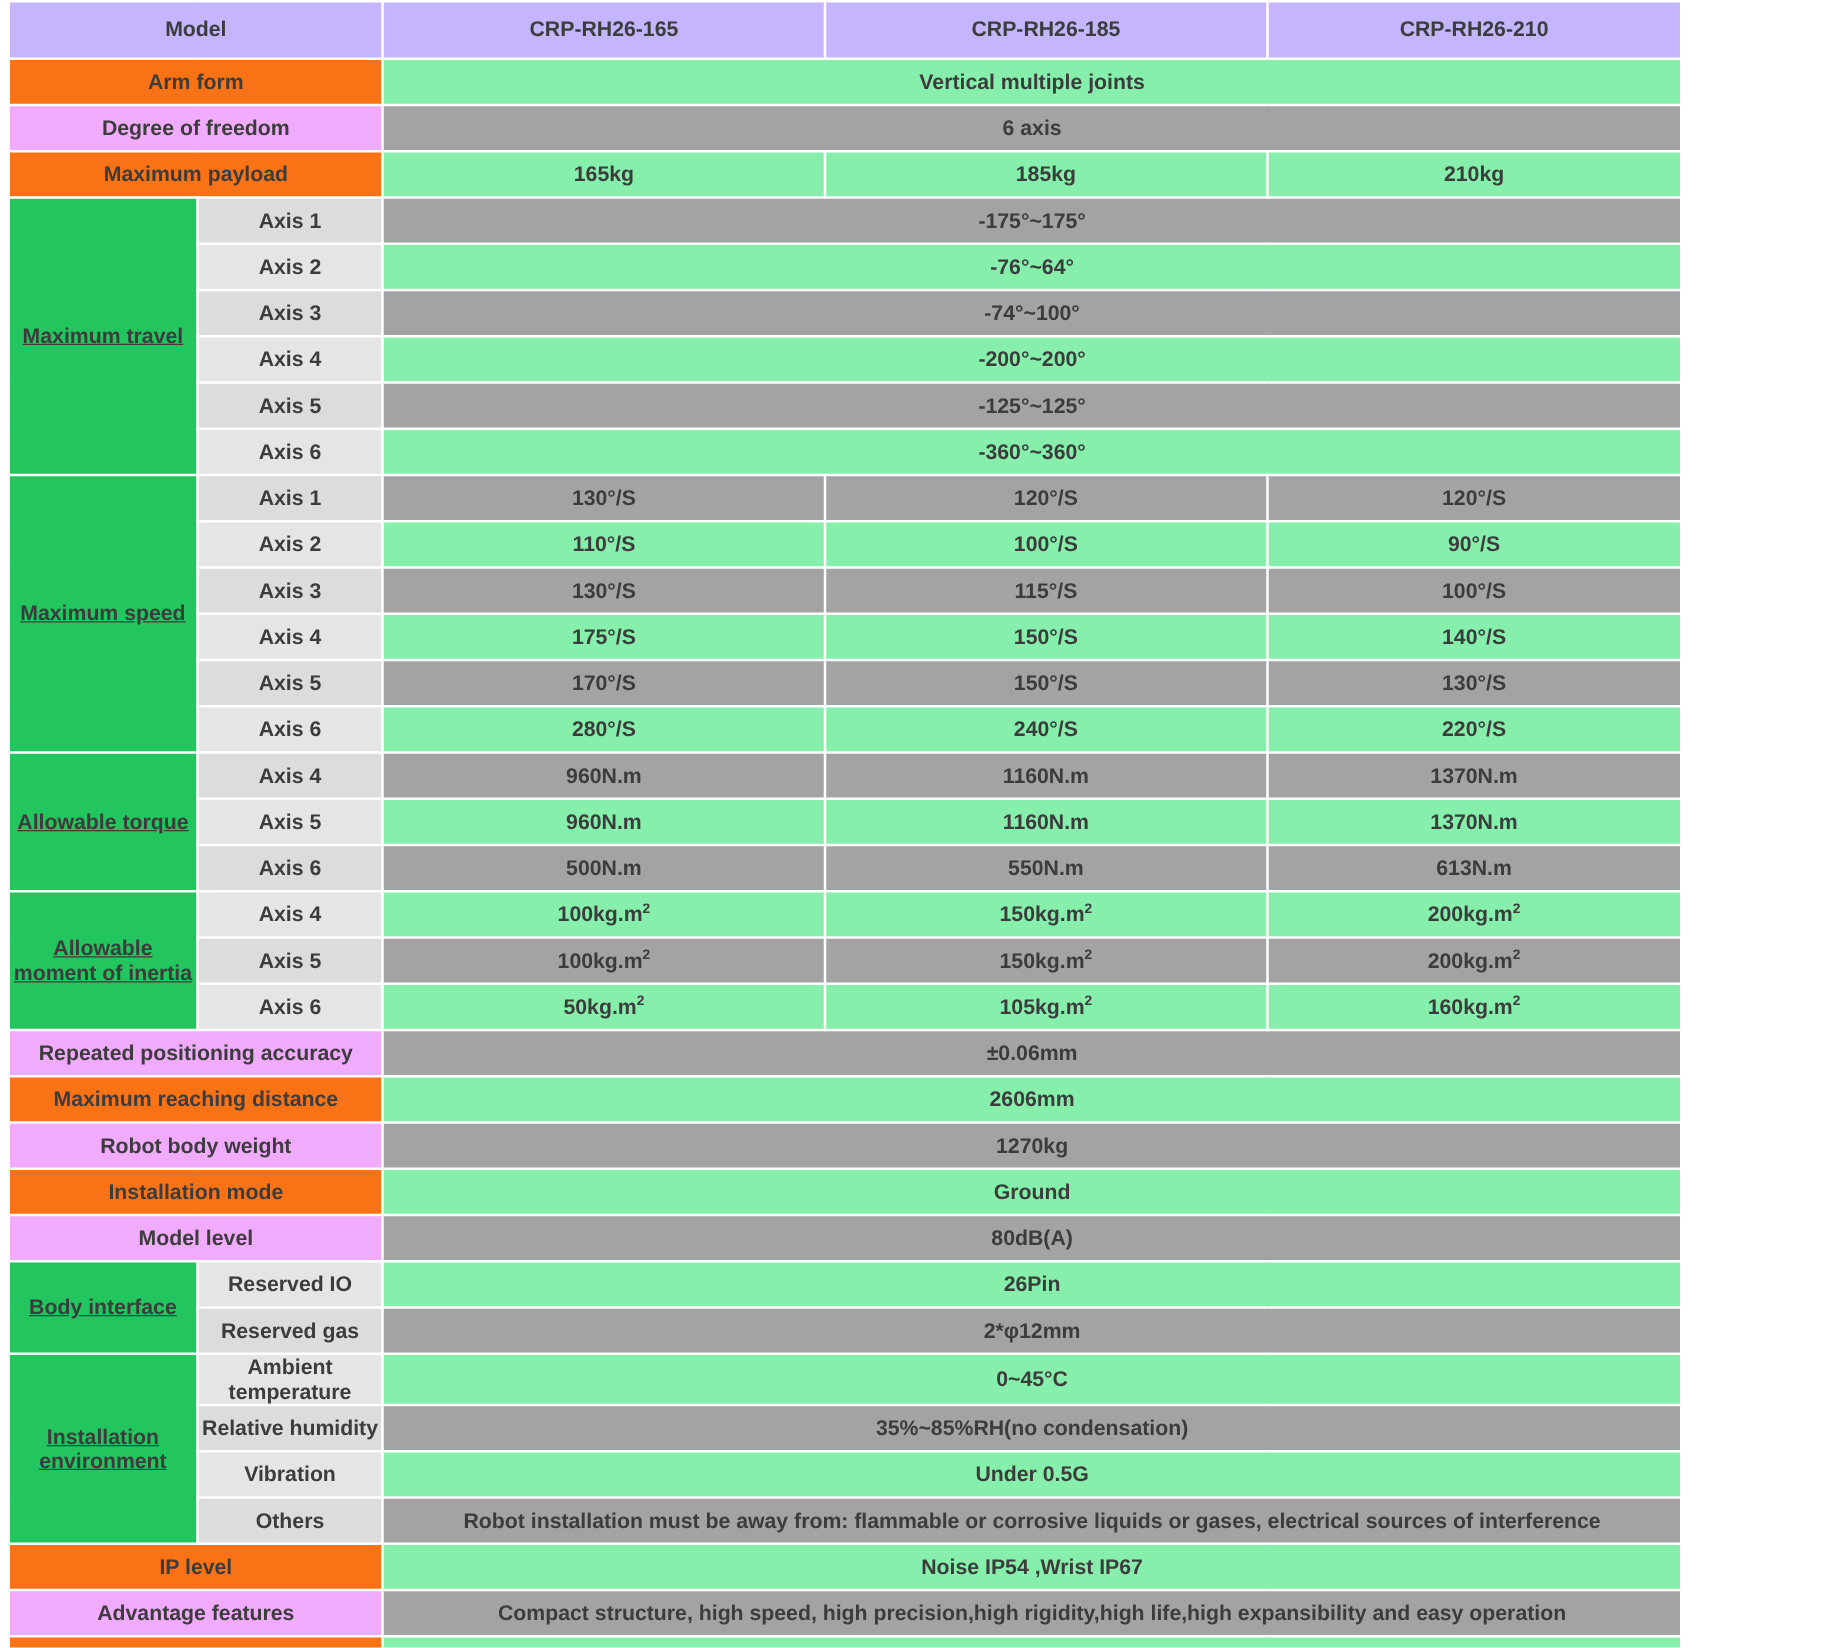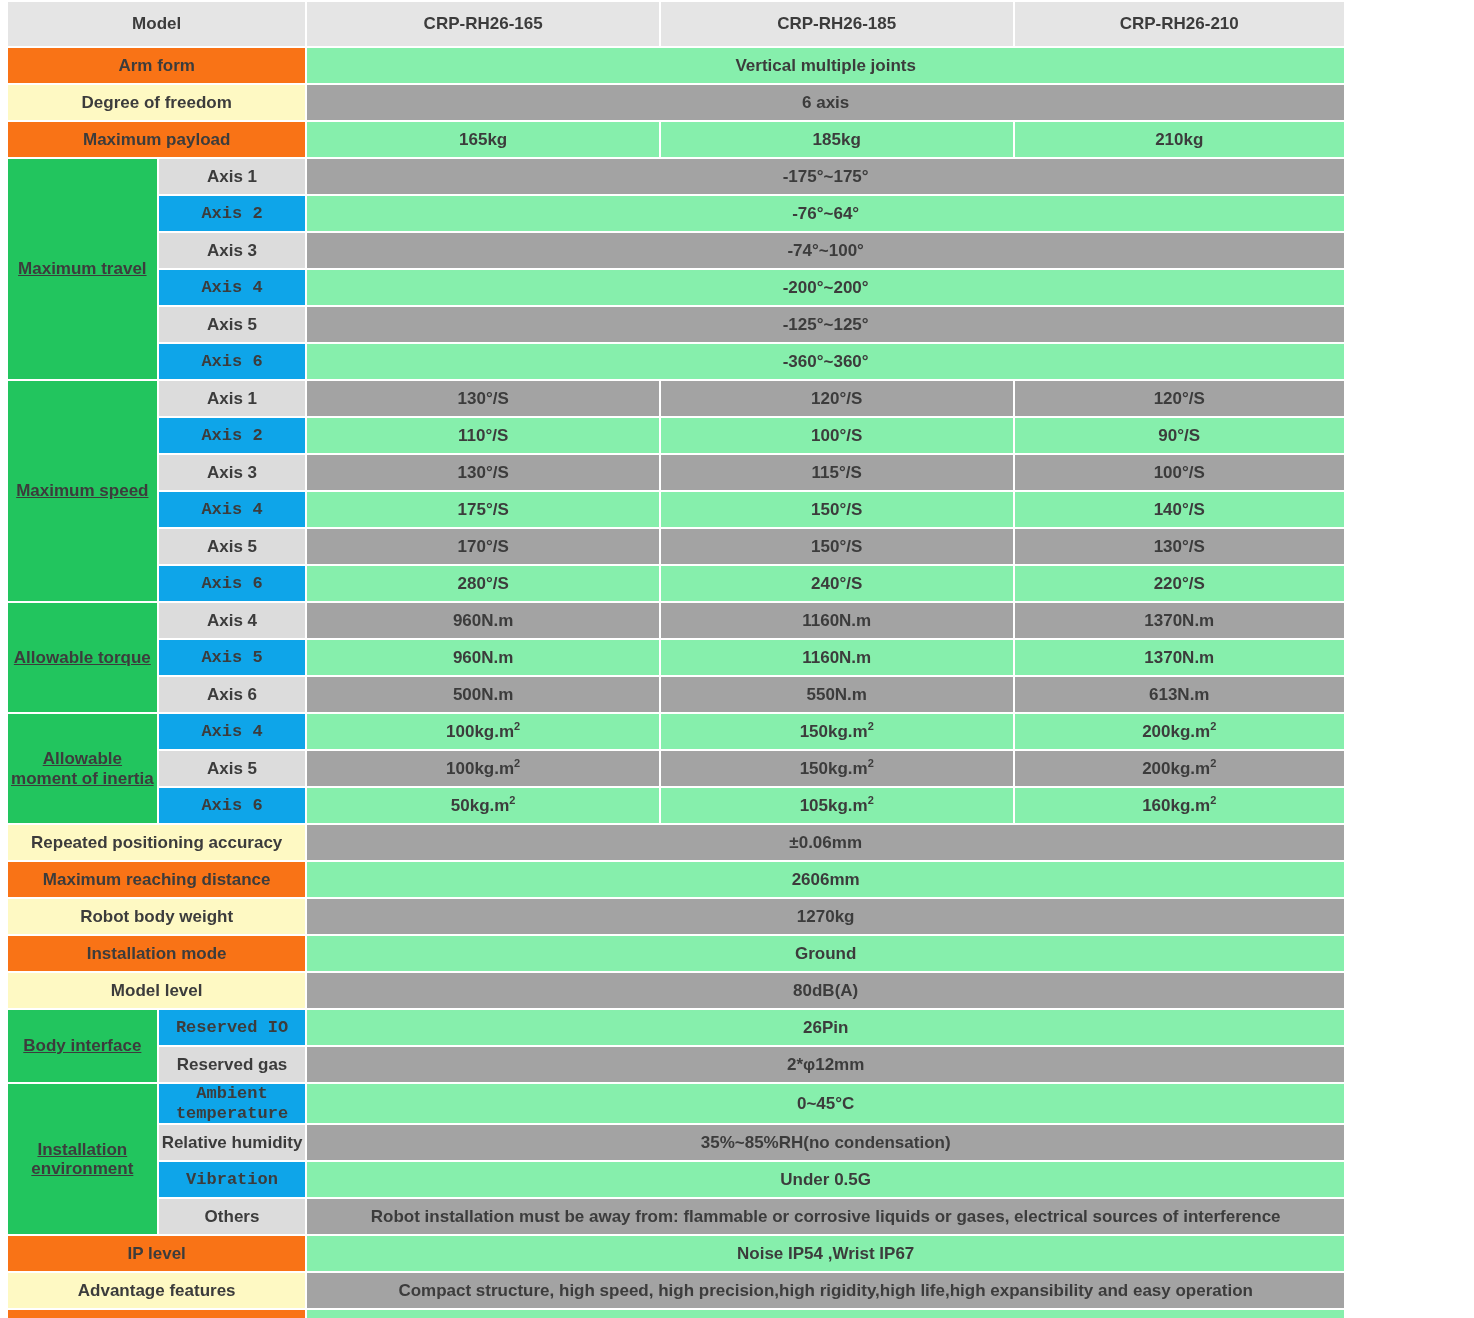--- a/index.html
+++ b/index.html
@@ -32,48 +32,48 @@
     line-height: 1.15;
   }
   
   col.c-lab1 { width: 150px; }
   col.c-lab2 { width: 148px; }
   col.c-m1   { width: 352px; }
   col.c-m2   { width: 352px; }
   col.c-m3   { width: 330px; }
 
   .hdr-dark {
-    background: #e5e5e5;
+    background: #c4b5fd;
     color: #ffffff;
     height: 44px;
     font-size: 19px;
   }
   .lab {
     background: #f97316;
     height: 35px;
     font-size: 17px;
   }
   .lab-gray {
-    background: #fef9c3;
+    background: #f0abfc;
     height: 35px;
   }
   .group-lab {
     background: #22c55e;
     font-size: 17px;
     text-decoration: underline;
   }
   .val-white {
     background: #86efac;
     height: 35px;
   }
   .val-gray {
     background: #a3a3a3;
     height: 35px;
   }
-  .sub-white { background: #0ea5e9; font-family: Liberation Mono, monospace; }
+  .sub-white { background: #e5e5e5; }
   .sub-gray  { background: #dcdcdc; }
 
   .small-lab { font-size: 16px; }
   sup {
     font-size: 11px;
     vertical-align: super;
     line-height: 0;
   }
   .others-text {
     text-align: left;

